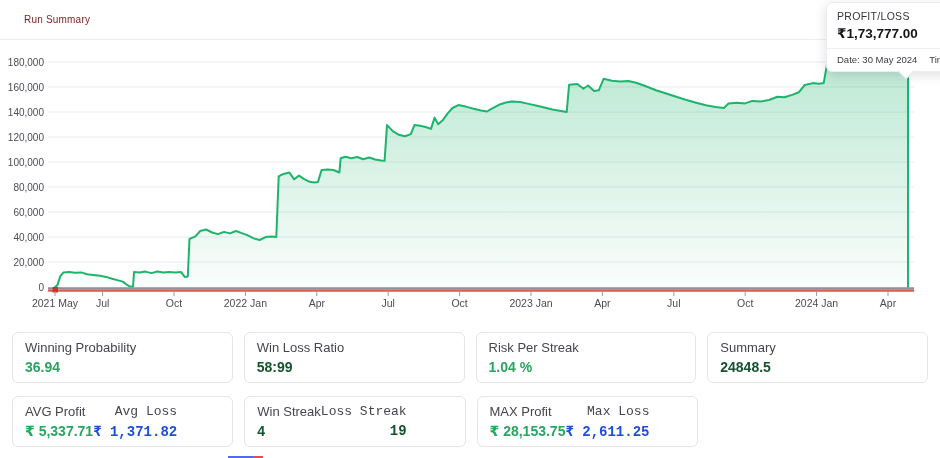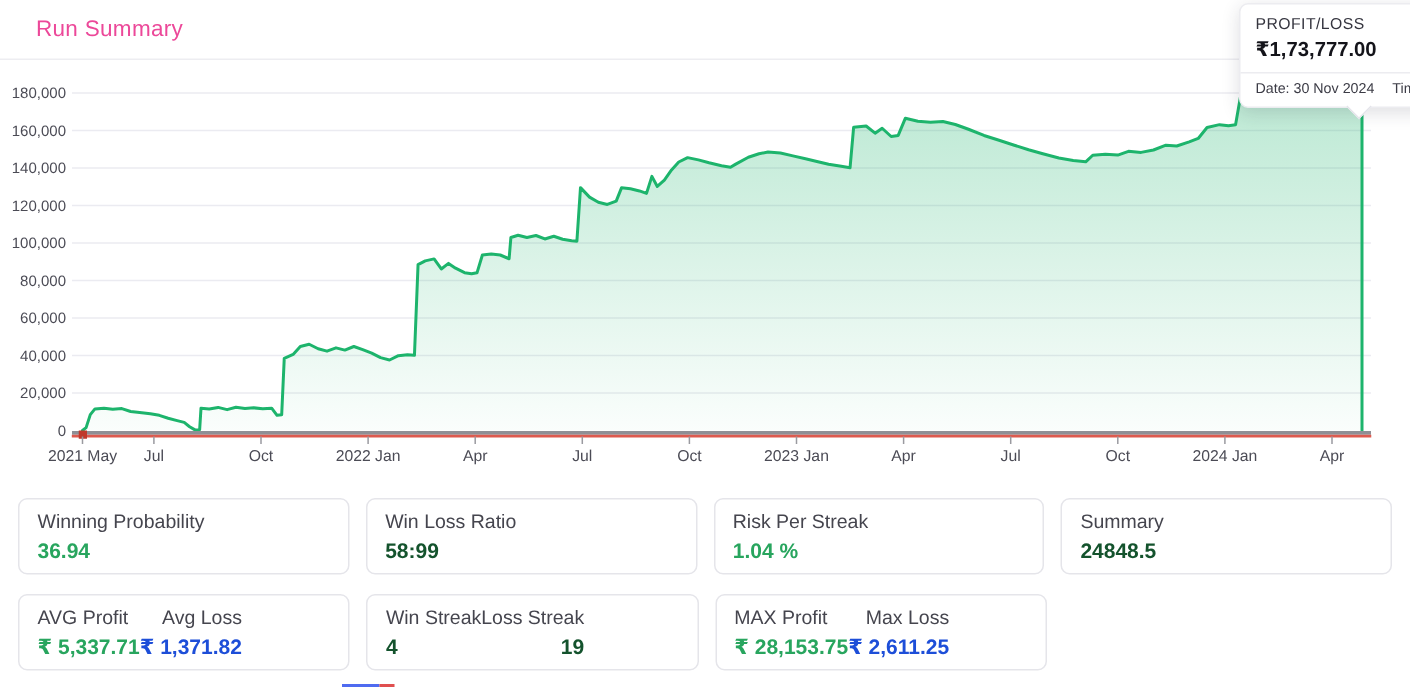--- a/index.html
+++ b/index.html
@@ -1,21 +1,21 @@
 <!DOCTYPE html>
 <html><head>
 <meta charset="utf-8">
 <style>
   html,body{margin:0;padding:0;}
   body{
     width:940px;height:458px;position:relative;overflow:hidden;background:#fff;
     font-family:"Liberation Sans","DejaVu Sans",sans-serif;
   }
   .header{height:39px;border-bottom:1px solid #ededf1;display:flex;align-items:center;padding:0 24px;}
-  .page-title{font-size:15px;font-weight:500;color:#ec4899;letter-spacing:.2px;}
+  .page-title{font-size:10px;font-weight:500;color:#7f1d1d;letter-spacing:.2px;}
   .chart-wrap{position:relative;height:273px;}
   svg{display:block;}
   svg text{font-family:"Liberation Sans","DejaVu Sans",sans-serif;}
   .tooltip{
     position:absolute;top:2px;left:826px;width:152px;z-index:5;background:#fff;
     border:1px solid #ececf0;border-radius:6px;box-shadow:0 3px 12px rgba(40,40,60,.15);
     padding:7px 10px 0;
   }
   .tooltip-title{font-size:10.5px;color:#35353f;letter-spacing:.3px;}
   .tooltip-value{font-size:13.5px;font-weight:700;color:#14141a;margin-top:3px;}
@@ -32,21 +32,21 @@
   .card{
     flex:1;height:51px;box-sizing:border-box;background:#fff;border:1px solid #e5e5ea;
     border-radius:6px;padding:7px 12px;
   }
   .card .label{font-size:13px;color:#45454e;font-weight:500;}
   .card .value{font-size:14px;font-weight:600;margin-top:4px;}
   .value.positive{color:#28a55e}
   .value.negative{color:#1d4ed8}
   .value.neutral{color:#14532d}
   .card.dual{display:flex;}
-  .card.dual .col.right{text-align:right;}
+  .card.dual .col.right{text-align:right;font-family:Liberation Mono, monospace;}
   .card.spacer{visibility:hidden;border:none;}
   .hscroll-blue{position:absolute;bottom:0;left:228px;width:25px;height:2px;background:#4f6bf0;}
   .hscroll-red{position:absolute;bottom:0;left:253px;width:10px;height:2px;background:#e04f4f;}
 </style>
 </head>
 <body>
 
 <div class="header">
   <span class="page-title">Run Summary</span>
 </div>
@@ -109,21 +109,21 @@
       <text x="816.6" y="267" text-anchor="middle" font-size="10.5" fill="#4b4b55">2024 Jan</text>
       <line x1="888" x2="888" y1="251" y2="256" stroke="#9a9aa0" stroke-width="1"></line>
       <text x="888" y="267" text-anchor="middle" font-size="10.5" fill="#4b4b55">Apr</text>
     </svg>
 </div>
 
 <div class="tooltip">
   <div class="tooltip-title">PROFIT/LOSS</div>
   <div class="tooltip-value">₹1,73,777.00</div>
   <div class="tooltip-footer">
-    <span>Date: 30 Nov 2024</span>
+    <span>Date: 30 May 2024</span>
     <span>Time: 0</span>
   </div>
   <div class="tooltip-caret"></div>
 </div>
 
 <div class="stats">
   <div class="stat-row">
     <div class="card">
       <div class="label">Winning Probability</div>
       <div class="value positive">36.94</div>

